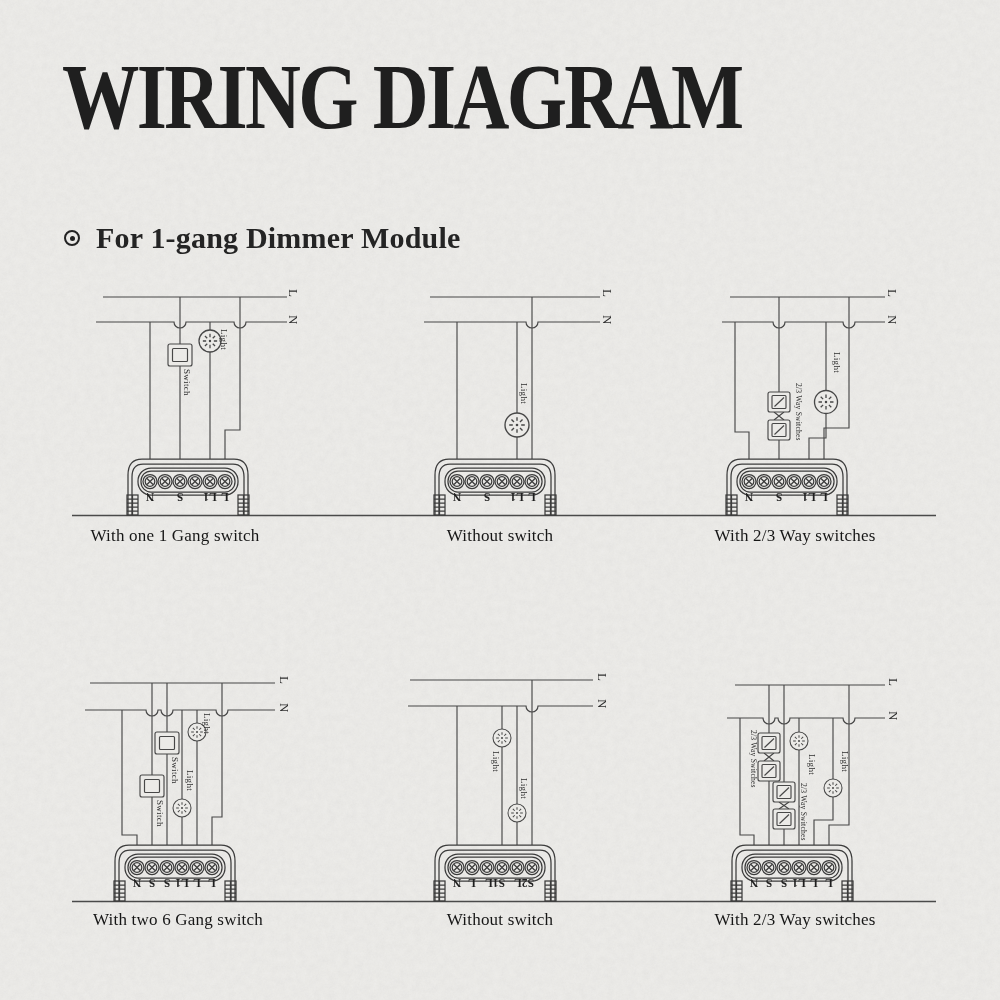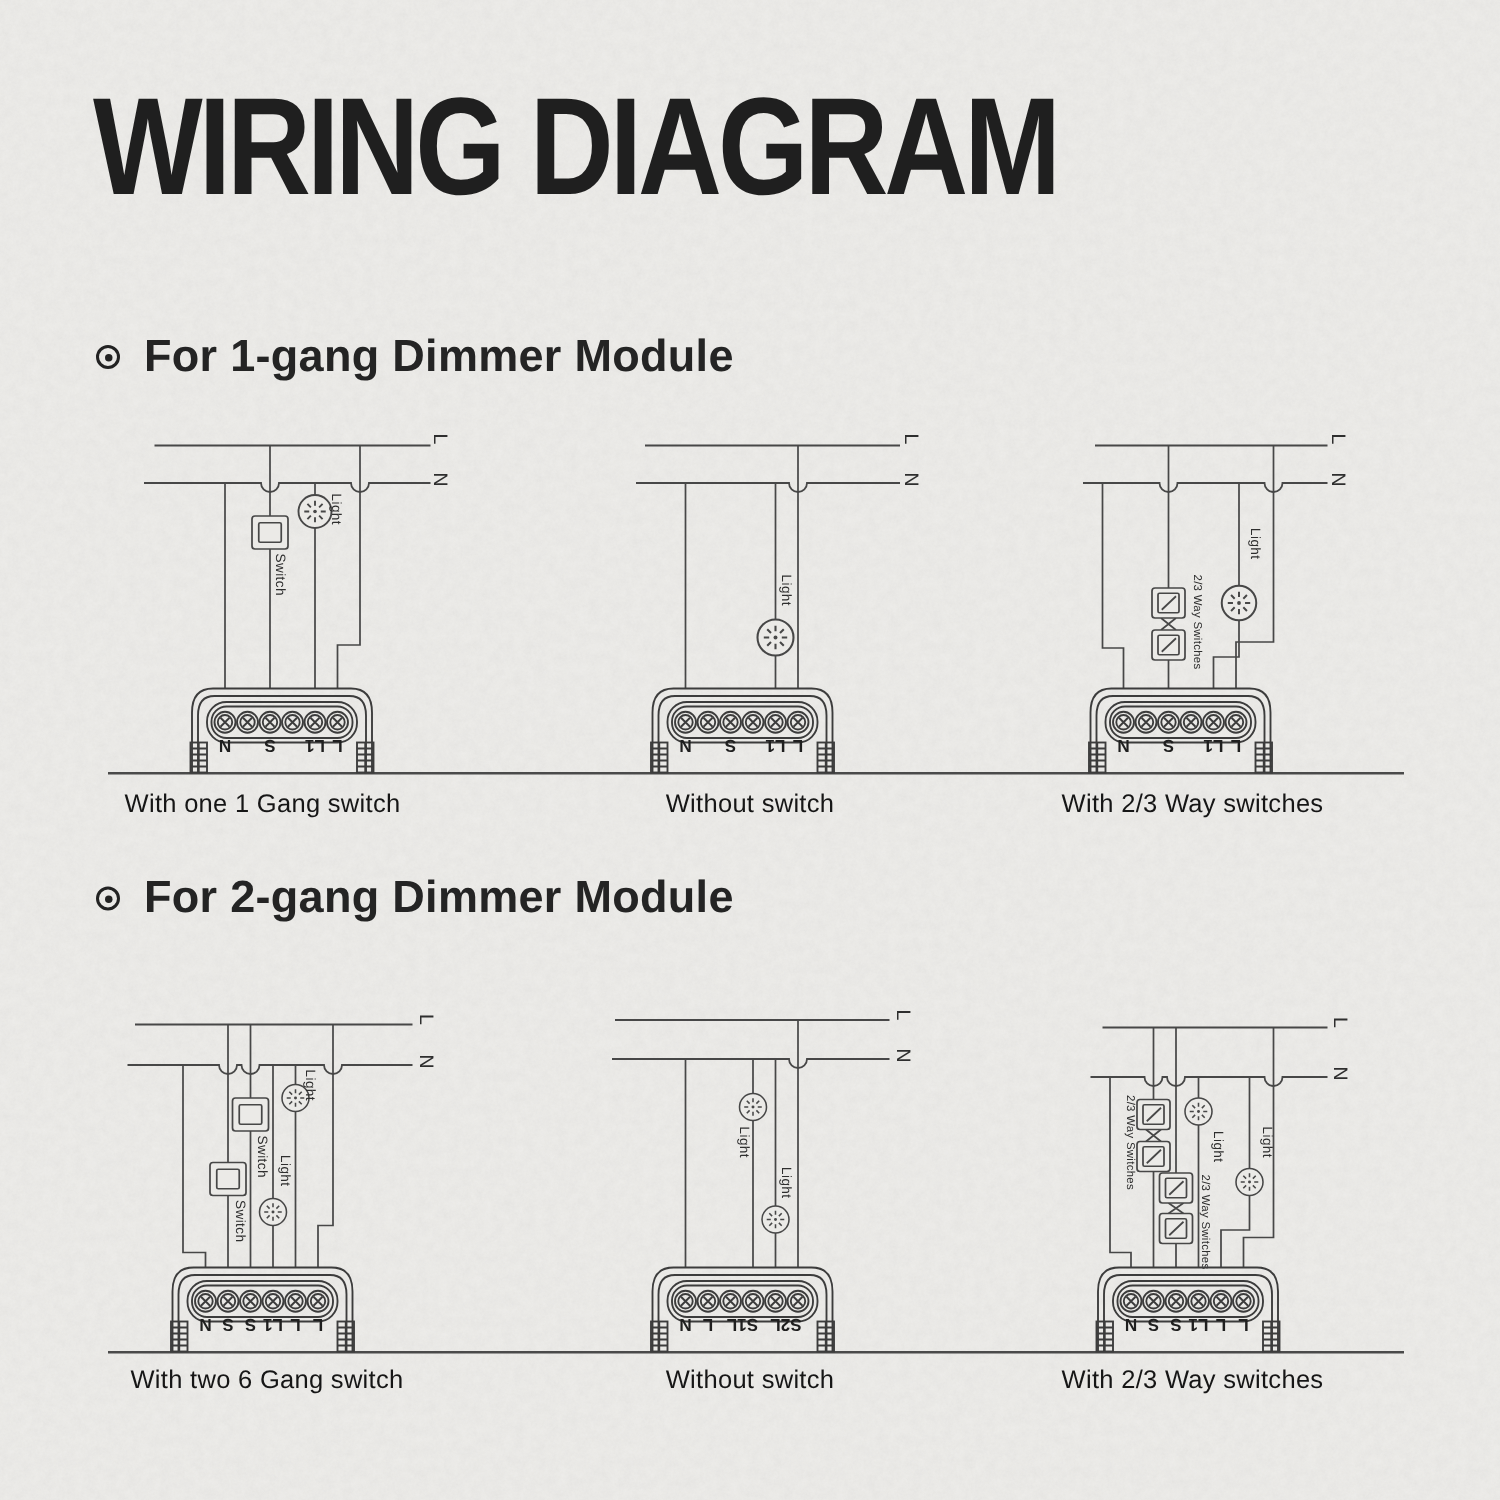--- a/index.html
+++ b/index.html
@@ -1,17 +1,17 @@
 <!DOCTYPE html>
 <html><head>
 <meta charset="utf-8">
 <style>
   html,body{margin:0;padding:0;}
   #stage{position:relative;width:1000px;height:1000px;background:#eab308;overflow:hidden;
-         font-family:Liberation Sans, sans-serif;}
+         font-family:Liberation Serif, serif;}
   #texture{position:absolute;left:0;top:0;z-index:0;pointer-events:none;}
   #schematics{position:absolute;left:0;top:0;z-index:2;}
   .page-title{position:absolute;left:62px;top:44px;z-index:3;font-size:88px;font-weight:700;
       color:#1f1f1f;letter-spacing:-3px;transform:scaleX(0.88) scaleY(1.05);transform-origin:left top;
       white-space:nowrap;}
   .section-heading{position:absolute;z-index:3;display:flex;align-items:center;gap:16px;}
   .section-heading .txt{font-size:30px;font-weight:700;color:#242424;letter-spacing:0.2px;}
   .bullet{width:12px;height:12px;border:2.5px solid #222;border-radius:50%;position:relative;flex:0 0 auto;}
   .bullet::after{content:"";position:absolute;left:50%;top:50%;width:5px;height:5px;margin:-2.5px 0 0 -2.5px;
       background:#222;border-radius:50%;}
@@ -49,24 +49,20 @@
     <rect width="1000" height="1000" filter="url(#grain2)" opacity="0.5"></rect>
   </svg>
 
   <div class="page-title">WIRING DIAGRAM</div>
 
   <div class="section-heading" style="left:64px;top:221px;">
     <span class="bullet"></span>
     <span class="txt">For 1-gang Dimmer Module</span>
   </div>
 
-  <div class="section-heading" style="left:64px;top:582px;">
-    <span class="bullet"></span>
-    <span class="txt">For 2-gang Dimmer Module</span>
-  </div>
 
   <svg id="schematics" width="1000" height="1000" viewBox="0 0 1000 1000">
     <defs>
       <g id="module">
         <path class="mod" d="M1,60 V20 Q1,4 15,4 H107 Q121,4 121,20 V60"></path>
         <path class="mod" d="M5,60 V22 Q5,9 16,9 H106 Q117,9 117,22 V60"></path>
         <rect class="mod" x="11" y="13" width="100" height="27" rx="13"></rect>
         <rect class="mod" x="14" y="16" width="94" height="21" rx="10"></rect>
         <g>
           <g transform="translate(23,26.5)">

